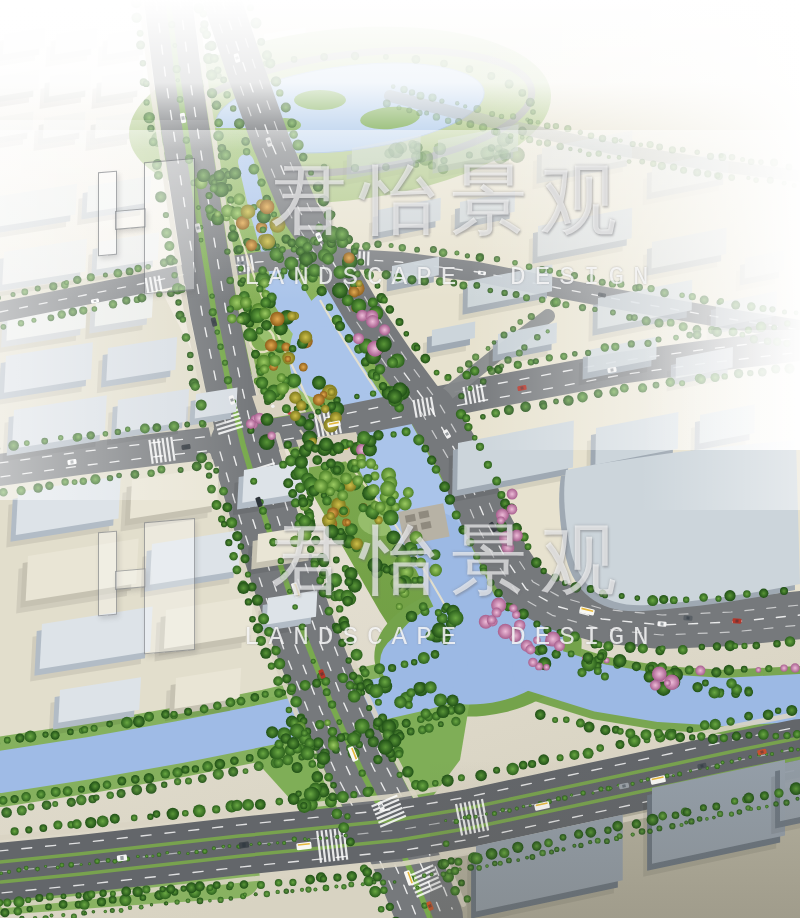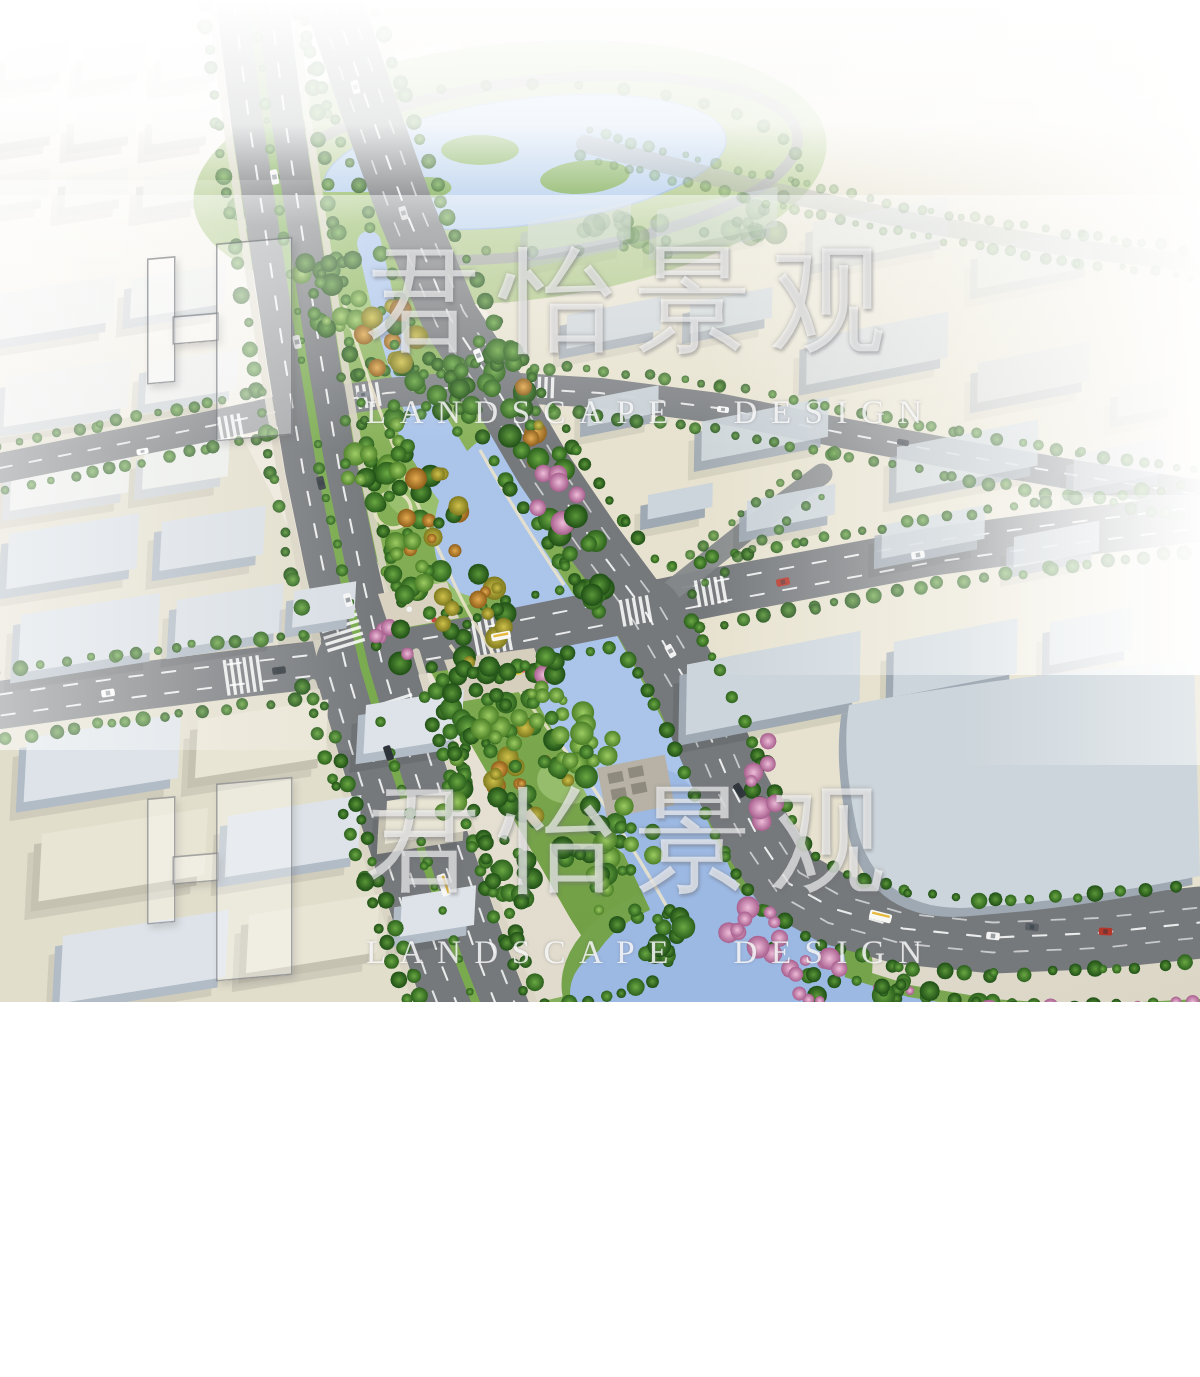--- a/index.html
+++ b/index.html
@@ -1,33 +1,33 @@
 <!DOCTYPE html>
 <html><head>
 <meta charset="utf-8">
 <style>
   html,body{margin:0;padding:0;background:#fff;}
-  .stage{position:relative;width:800px;height:668px;overflow:hidden;
-         font-family:"DejaVu Sans","Liberation Sans",sans-serif;}
+  .stage{position:relative;width:800px;height:918px;overflow:hidden;
+         font-family:"DejaVu Sans","Liberation Sans",sans-serif;text-align:center;}
   .stage svg{position:absolute;left:0;top:0;}
   .watermark{position:absolute;display:flex;align-items:flex-start;pointer-events:none;}
   .wm-top{left:94px;top:160px;}
   .wm-bottom{left:94px;top:520px;}
   .wm-logo{position:relative;width:108px;height:136px;transform:skewY(-5deg);flex:0 0 auto;}
   .wm-logo span{position:absolute;background:rgba(255,255,255,.34);
     border:1.5px solid rgba(85,90,95,.5);box-shadow:2px 3px 5px rgba(90,90,90,.2);}
   .wm-logo .b1{left:4px;top:8px;width:17px;height:82px;}
   .wm-logo .b2{left:21px;top:48px;width:29px;height:17px;}
   .wm-logo .b3{left:50px;top:2px;width:49px;height:130px;}
   .wm-text{margin-left:42px;}
   .wm-cn{font-size:76px;line-height:80px;font-weight:300;letter-spacing:14px;
     color:rgba(255,255,255,.62);text-shadow:0 0 3px rgba(120,120,125,.45),1px 2px 2px rgba(110,110,115,.3);
     white-space:nowrap;}
-  .wm-en{margin-top:22px;font-family:Liberation Serif, serif;
-    font-size:22px;letter-spacing:9px;word-spacing:20px;color:rgba(255,255,255,.8);
+  .wm-en{margin-top:22px;font-family:Liberation Mono, monospace;
+    font-size:26px;letter-spacing:9px;word-spacing:20px;color:rgba(255,255,255,.8);
     text-shadow:0 0 2px rgba(120,120,125,.5);white-space:nowrap;}
 </style>
 </head>
 <body>
 
 <div class="stage">
 <svg id="scene" width="800" height="918" viewBox="0 0 800 918">
   <defs>
     <linearGradient id="bgG" x1="0" y1="0" x2="0.25" y2="1">
       <stop offset="0" stop-color="#ffffff"></stop>

